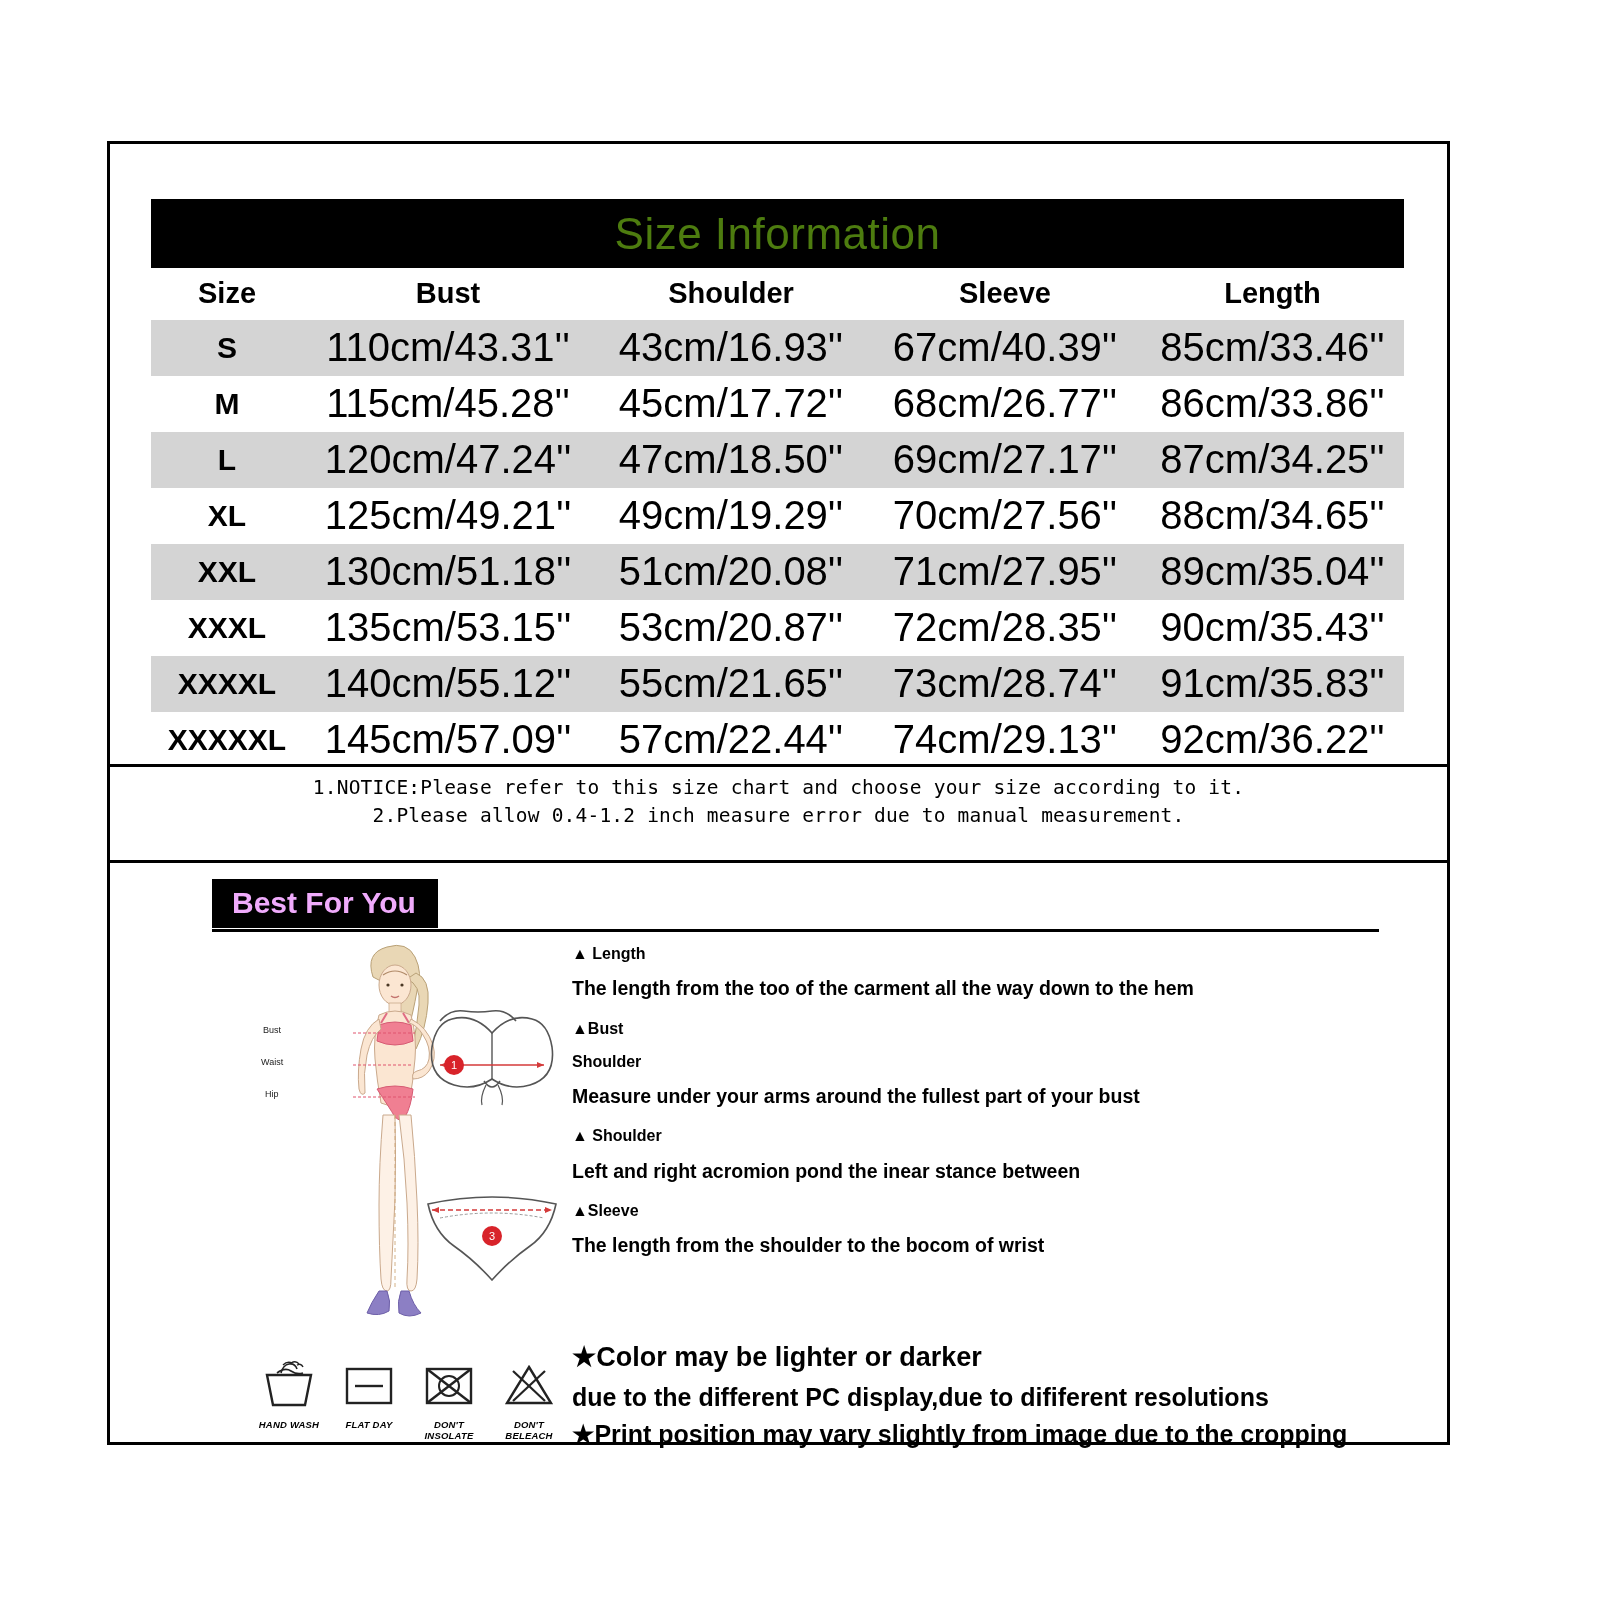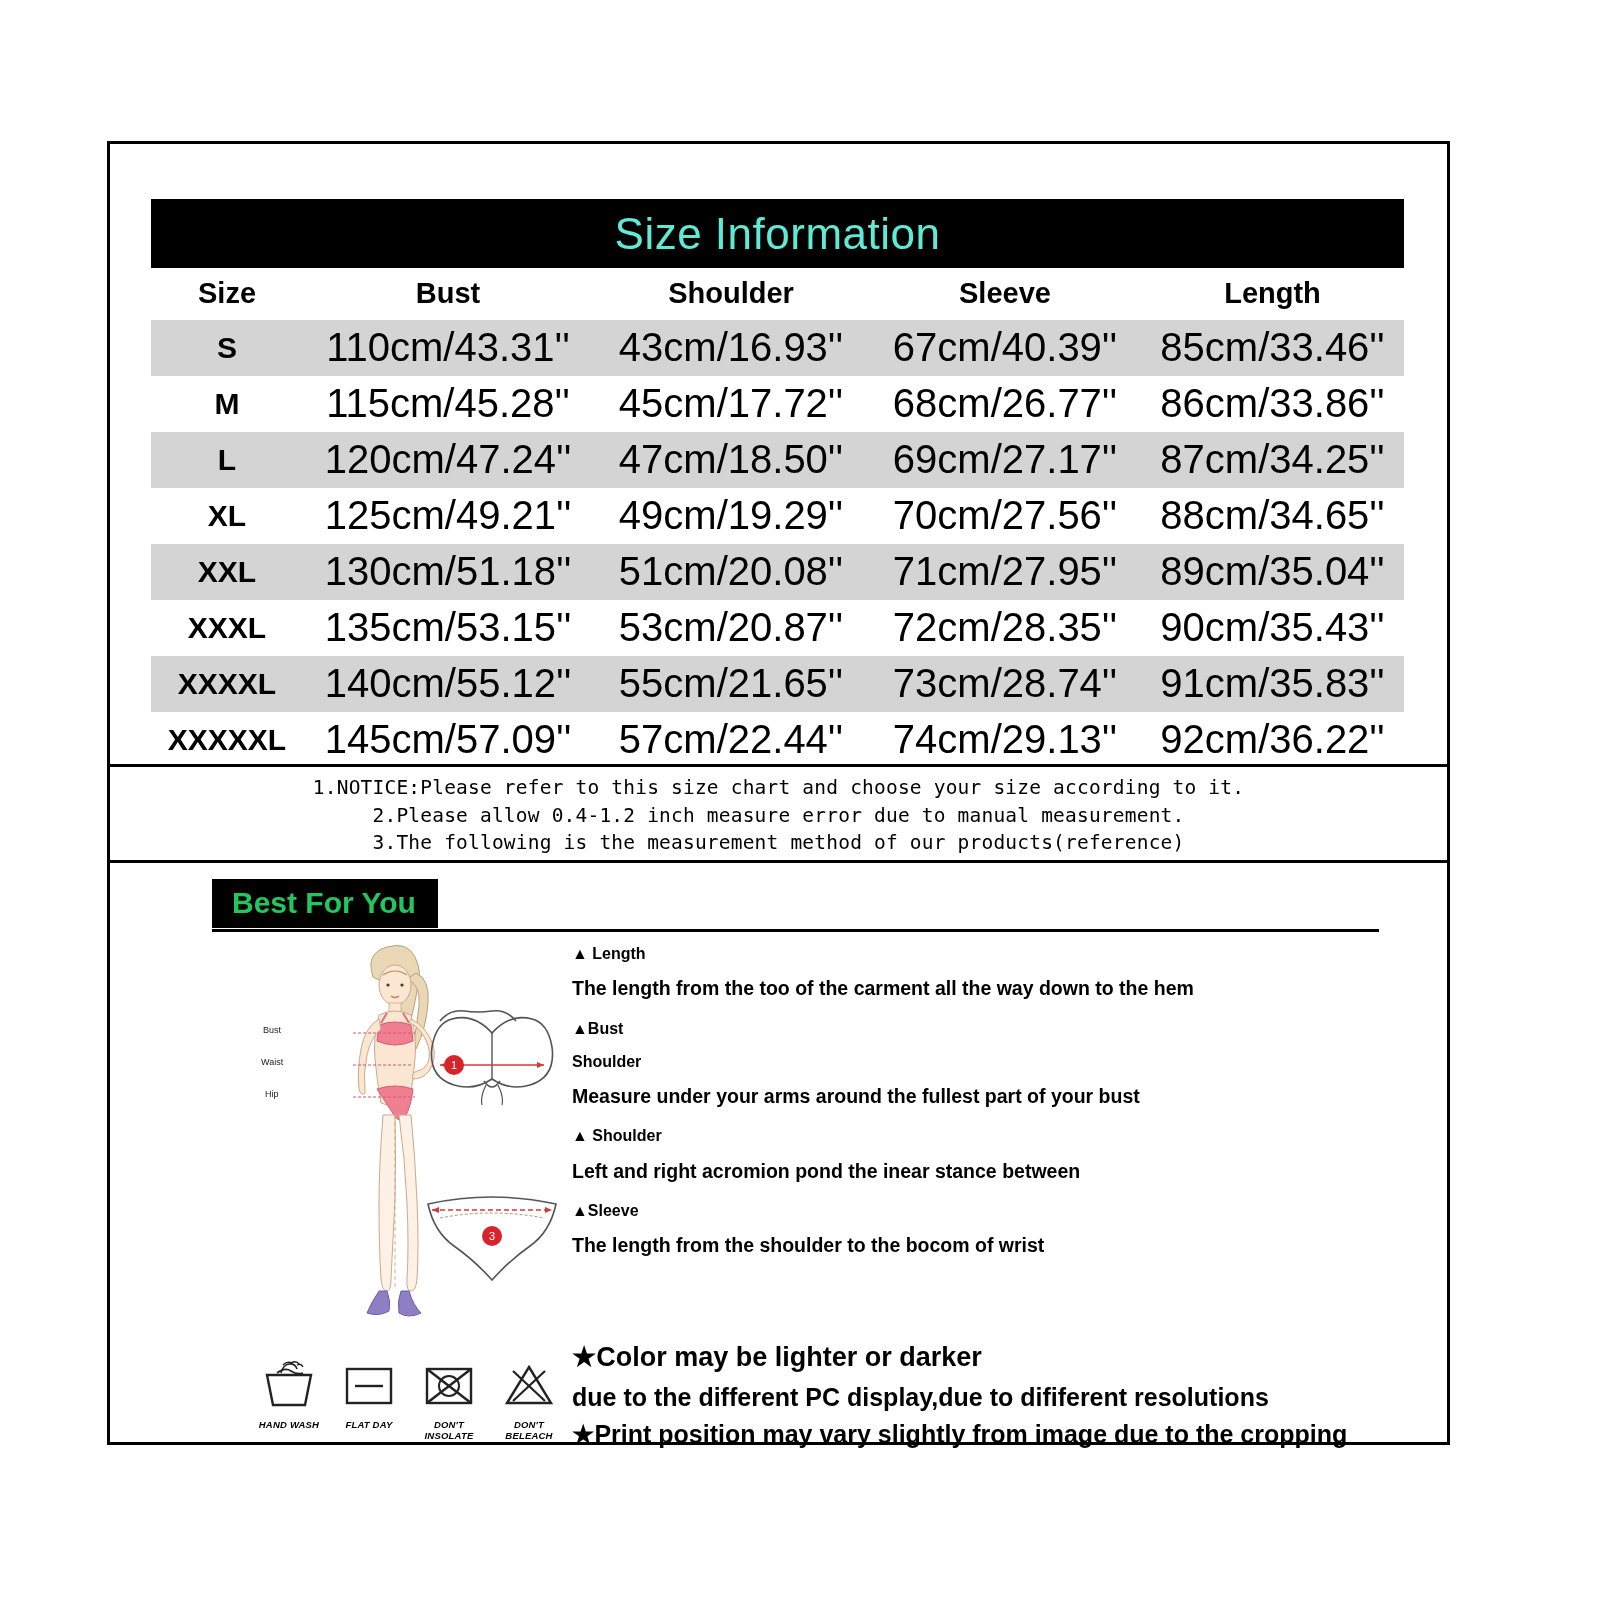--- a/index.html
+++ b/index.html
@@ -34,21 +34,21 @@
   }
 
   
   .size-header {
     position: absolute;
     left: 41px;
     top: 55px;
     width: 1253px;
     height: 70px;
     background: #000;
-    color: #5eead4;
+    color: #4d7c0f;
     display: flex;
     align-items: center;
     justify-content: center;
   }
   .size-header-text {
     font-size: 44px;
     font-weight: 400;
     letter-spacing: 0.5px;
     line-height: 1;
   }
@@ -117,21 +117,21 @@
     height: 3px;
     background: #000;
   }
 
   
   .bfy-badge {
     position: absolute;
     left: 102px;
     top: 735px;
     background: #000;
-    color: #22c55e;
+    color: #f0abfc;
     padding: 9px 22px 10px 20px;
     font-size: 30px;
     font-weight: bold;
     line-height: 1;
   }
   .bfy-rule {
     position: absolute;
     left: 102px;
     top: 785px;
     width: 1167px;
@@ -306,21 +306,20 @@
           <td>92cm/36.22''</td>
         </tr>
       </tbody>
     </table>
 
     <div class="notice-sep"></div>
 
     <div class="notices">
       <div>1.NOTICE:Please refer to this size chart and choose your size according to it.</div>
       <div>2.Please allow 0.4-1.2 inch measure error due to manual measurement.</div>
-      <div>3.The following is the measurement method of our products(reference)</div>
     </div>
 
     <div class="notice-sep2"></div>
 
     <div class="bfy-badge">Best For You</div>
     <div class="bfy-rule"></div>
 
     <div class="illo">
 
       <svg class="model-svg" width="200" height="420" viewBox="0 0 200 420">

